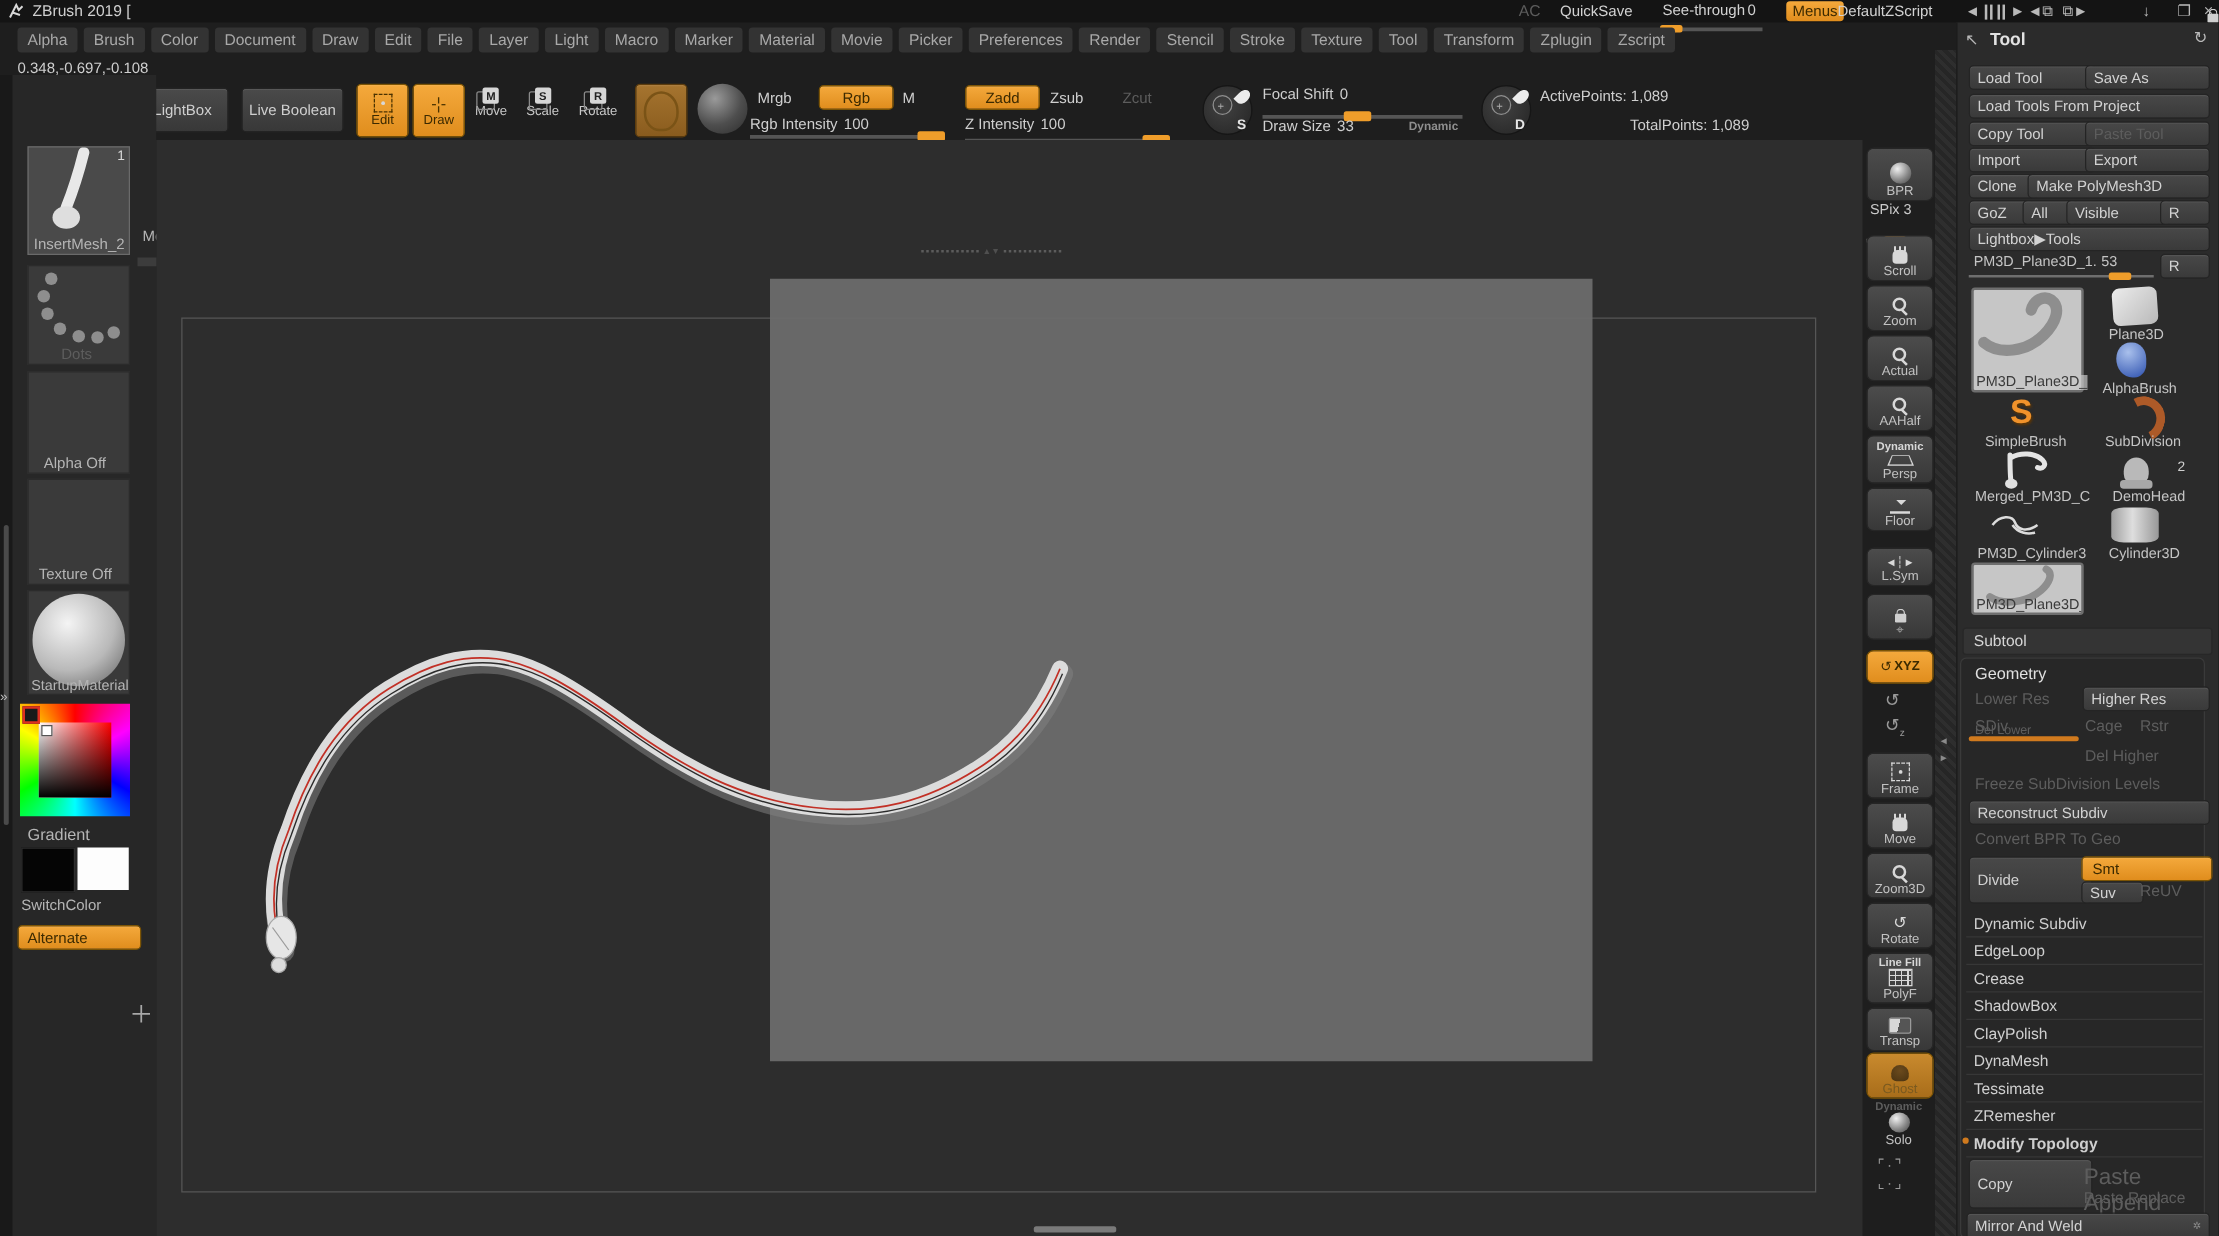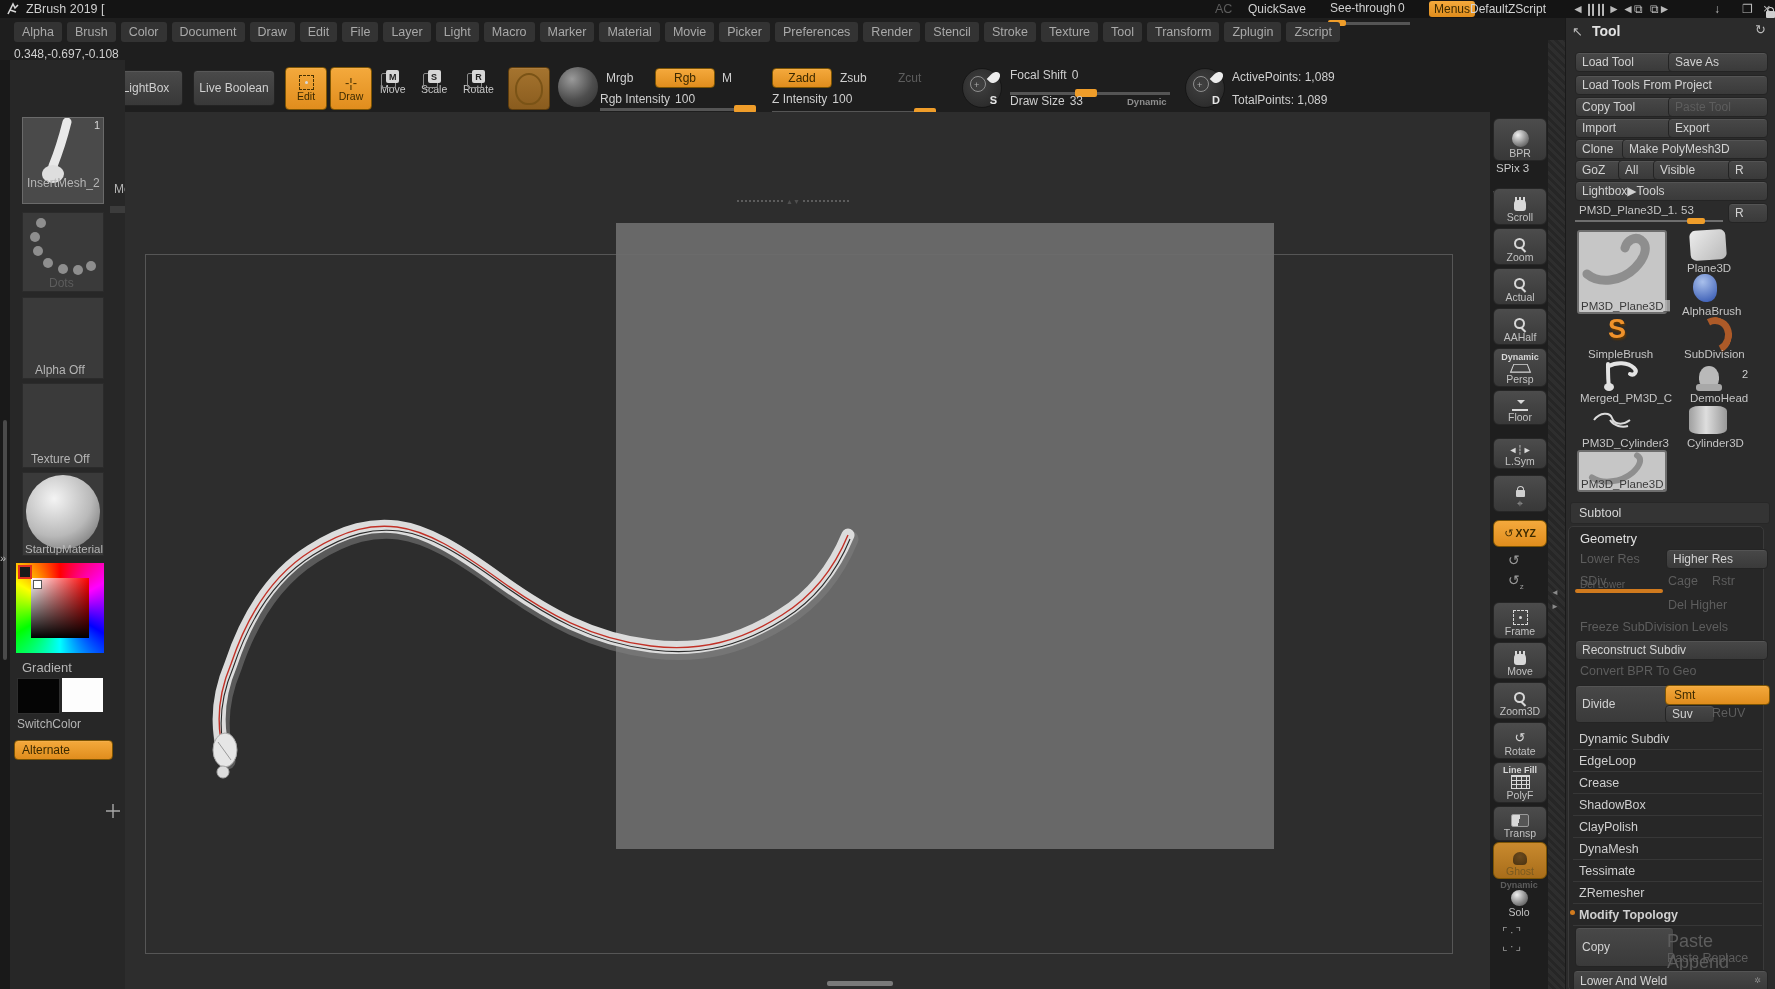--- a/index.html
+++ b/index.html
@@ -203,35 +203,35 @@
       <div class="handle" style="left:28px"></div>
     </div>
   <span class="abs" style="left:1127px;top:96px;font-size:9.5px;font-weight:bold;color:#8e8e8e">Dynamic</span>
   <div class="dial" style="left:1185px;top:68px">
     <span class="ring"></span>
       <span class="plus">+</span>
       <span class="brush"></span>
     <span class="ltr">D</span>
     </div>
   <span class="abs seclabel" style="left:1232px;top:70px">ActivePoints: 1,089</span>
-  <span class="abs seclabel" style="left:1232px;top:93px">TotalPoints: 1,089</span>
+  <span class="abs seclabel" style="left:1304px;top:93px">TotalPoints: 1,089</span>
 
   <div class="abs" style="left:0;top:60px;width:10px;height:929px;background:#191919">
     <div class="abs" style="left:3px;top:360px;width:4px;height:240px;background:#4a4a4a;border-radius:2px"></div>
     <span class="abs" style="left:0px;top:492px;color:#bdbdbd;font-size:11px">»</span>
   </div>
   <div class="abs" style="left:10px;top:60px;width:115px;height:929px;background:#272727"></div>
 
   <div class="abs thumb" style="left:22px;top:117px;width:80px;height:85px;background:#4a4a4a;border-color:#6a6a6a">
     <svg width="78" height="70" viewBox="0 0 78 70">
       <path d="M44 4 C40 20 34 38 30 48" stroke="#e8e8e8" stroke-width="9" stroke-linecap="round" fill="none"></path>
       <ellipse cx="30" cy="56" rx="11" ry="9" fill="#dedede"></ellipse>
       </svg>
     <span class="abs" style="right:3px;top:1px;color:#d8d8d8;font-size:11px">1</span>
-    <span class="abs traylabel" style="left:4px;bottom:13px">InsertMesh_2</span></div>
+    <span class="abs traylabel" style="left:4px;bottom:1px">InsertMesh_2</span></div>
 
   <svg class="abs" width="40" height="60" viewBox="0 0 40 60" style="left:136px;top:120px">
     <path d="M20 4 C19 18 18 30 19 38" stroke="#e8e8e8" stroke-width="6" stroke-linecap="round" fill="none"></path>
     <ellipse cx="19" cy="45" rx="8" ry="7" fill="#dedede"></ellipse>
     </svg>
   <span class="abs traylabel" style="left:114px;top:182px">Merged_PM3D_</span>
   <div class="abs" style="left:110px;top:206px;width:95px;height:7px;background:#3c3c3c">
     <div class="abs" style="left:47px;top:0;width:48px;height:7px;background:#6d6d6d"></div>
     </div>
 
@@ -475,16 +475,16 @@
   <div class="secrow" style="top:816px">ClayPolish</div>
   <div class="secrow" style="top:838px">DynaMesh</div>
   <div class="secrow" style="top:860px">Tessimate</div>
   <div class="secrow" style="top:882px">ZRemesher</div>
   <span class="abs" style="left:1570px;top:910px;width:5px;height:5px;background:#d07a1e;border-radius:50%"></span>
   <div class="secrow" style="top:904px;font-weight:bold">Modify Topology</div>
   <div class="pbtn left" style="left:1575px;top:927px;width:85px;height:38px">Copy</div>
   <span class="abs dim" style="left:1667px;top:931px;font-size:18px">Paste Append</span>
   <span class="abs dim" style="left:1667px;top:951px;font-size:12.5px">Paste Replace</span>
   <div class="pbtn left" style="left:1573px;top:970px;width:181px;height:19px;border-radius:4px 4px 0 0">
-    <span>Lower And Weld</span>
+    <span>Mirror And Weld</span>
     <span style="margin-left:auto;color:#8a8a8a;font-size:8px">✲</span>
     </div>
 </div>
 
 </body></html>

